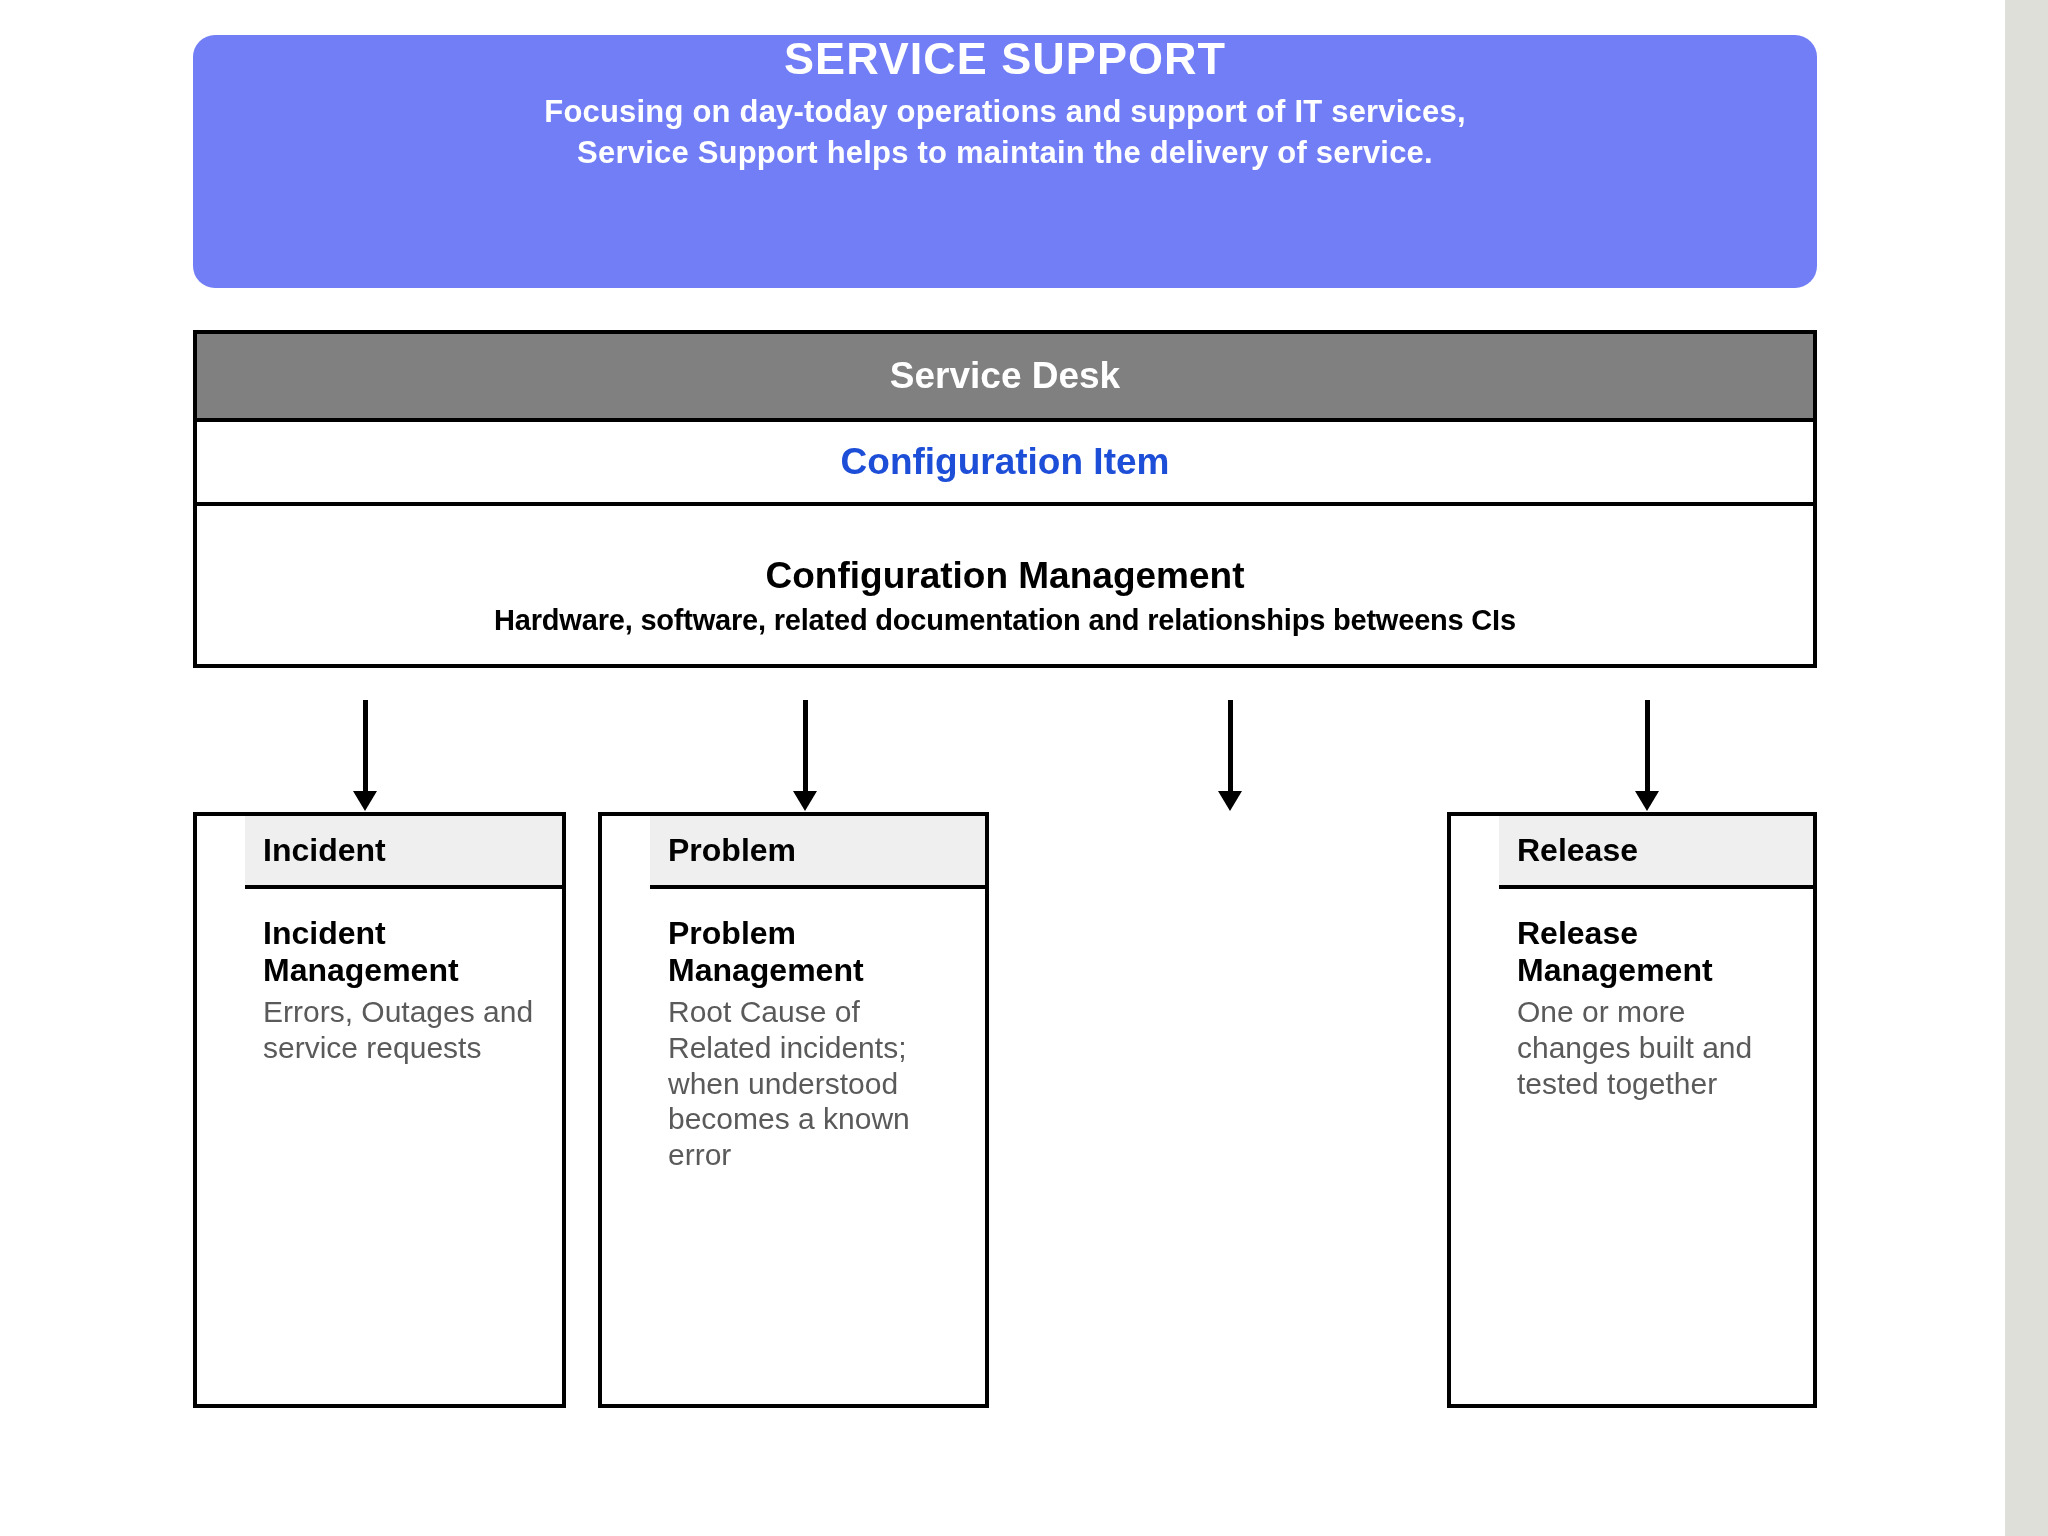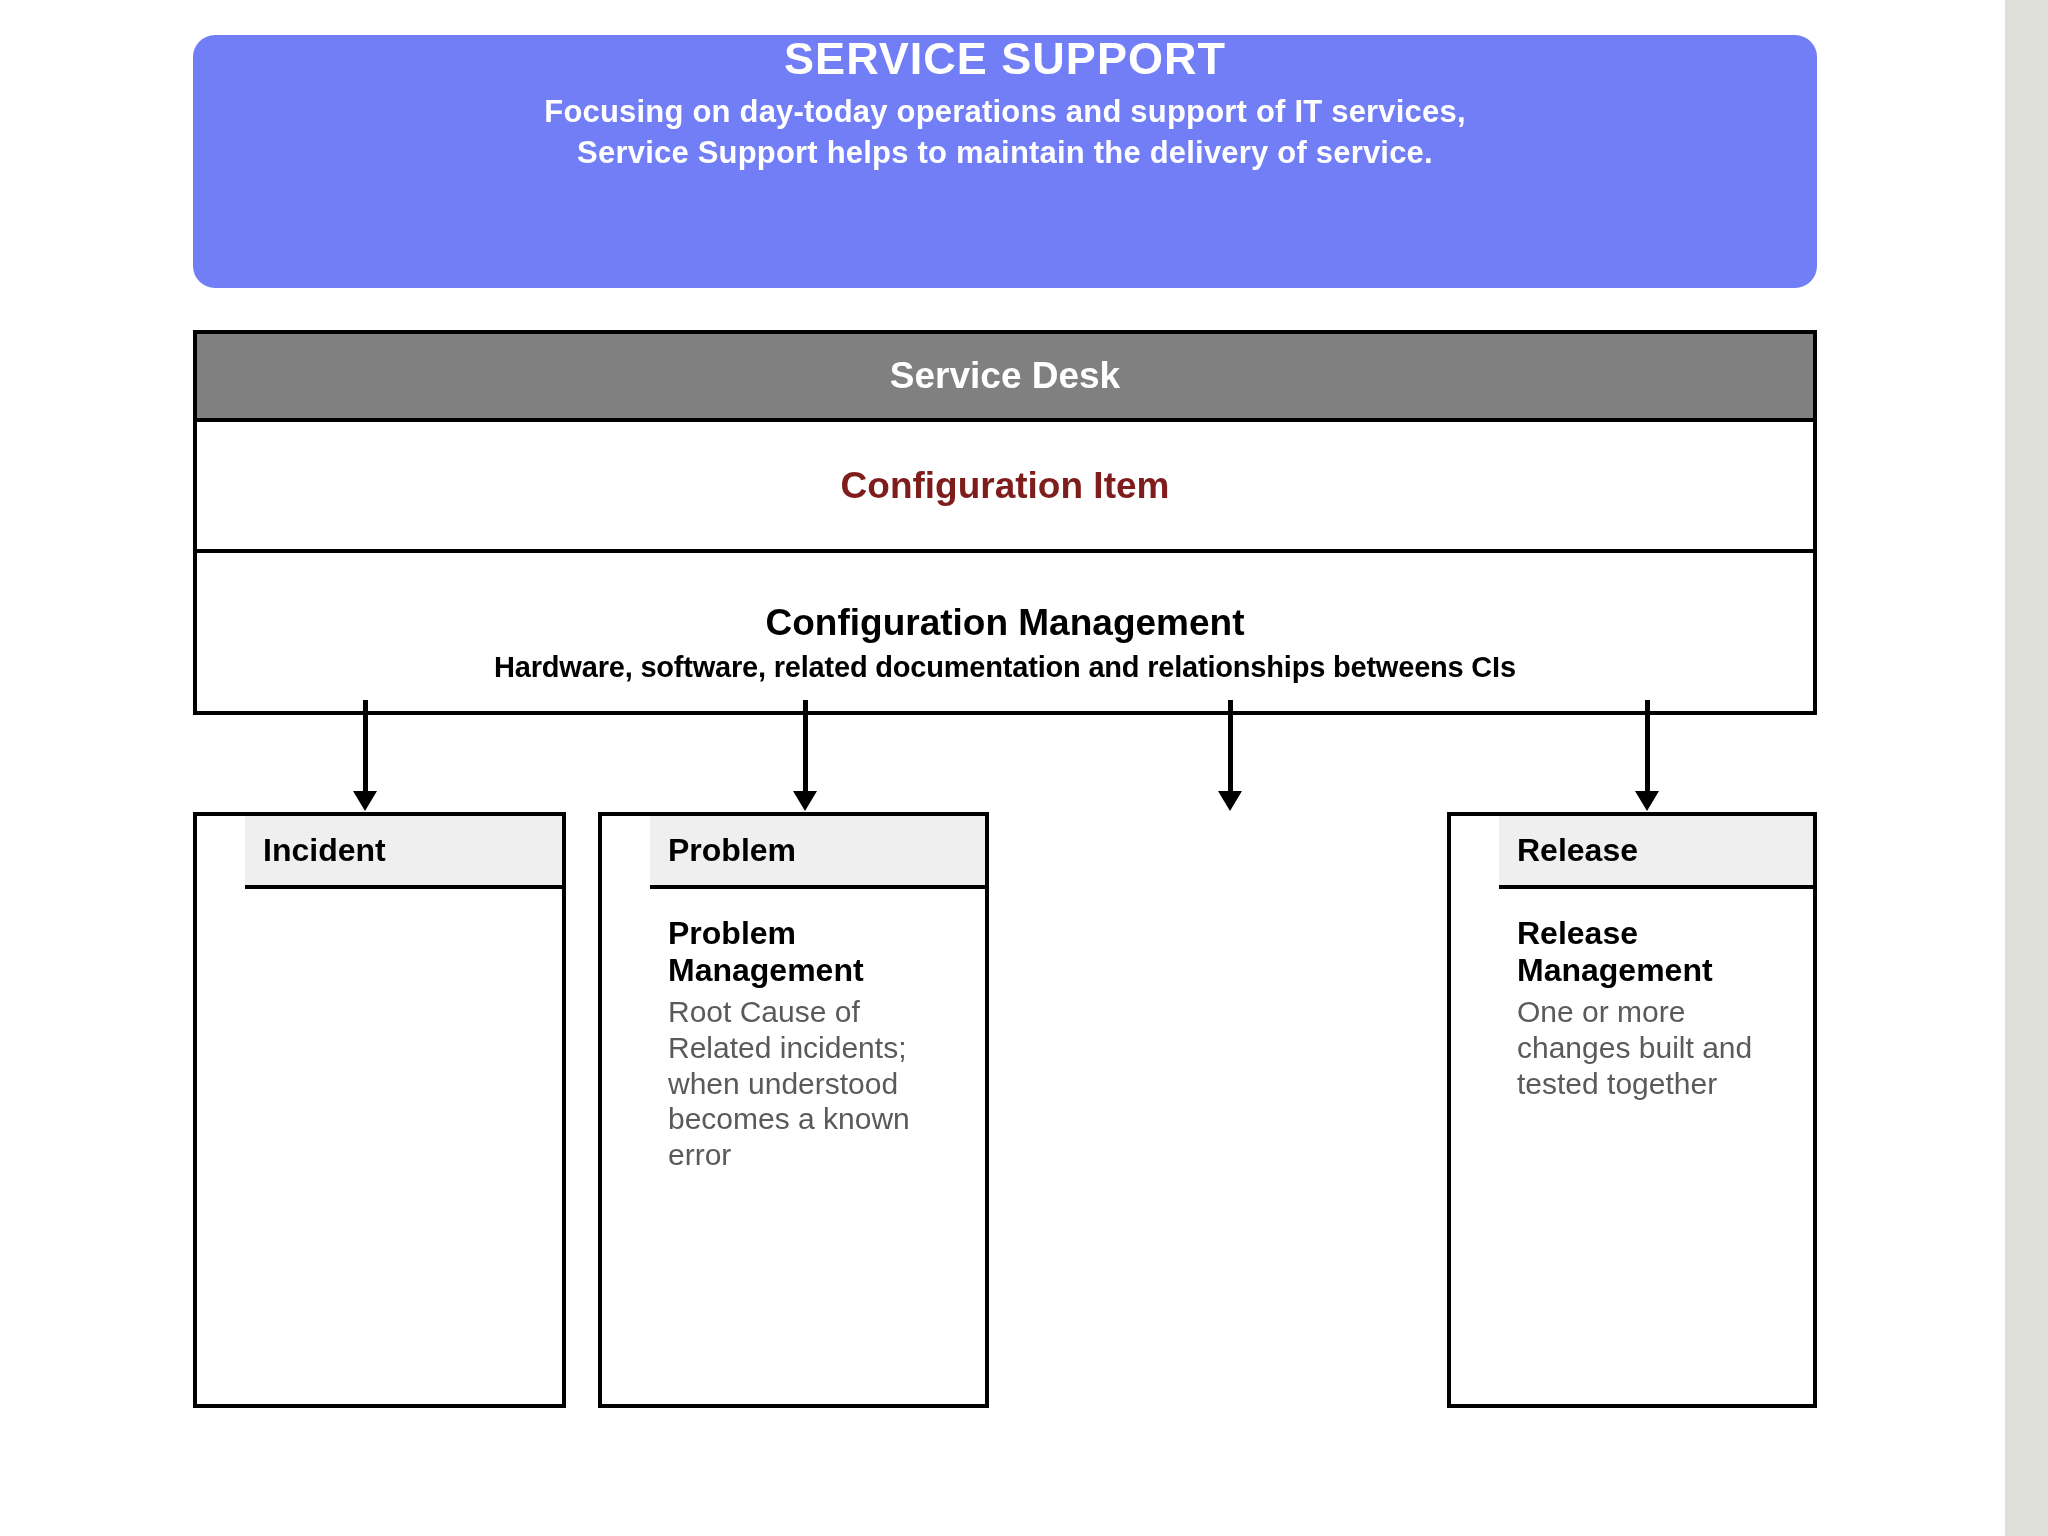--- a/index.html
+++ b/index.html
@@ -86,23 +86,23 @@
   }
   .row-service-desk {
     height: 88px;
     background: #808080;
     color: #ffffff;
     border-bottom: 4px solid #000000;
     font-size: 37px;
     font-weight: bold;
   }
   .row-config-item {
-    height: 131px;
-    background: #ffffff;
-    color: #7f1d1d;
+    height: 84px;
+    background: #ffffff;
+    color: #1d4ed8;
     border-bottom: 4px solid #000000;
     font-size: 37px;
     font-weight: bold;
   }
   .row-config-mgmt {
     height: 158px;
     background: #ffffff;
     color: #000000;
     padding-top: 22px;
   }
@@ -211,20 +211,24 @@
   <div class="connector" style="left:1228px; top:700px; height:94px;"></div>
   <div class="arrowhead" style="left:1218px; top:791px;"></div>
 
   <div class="connector" style="left:1645px; top:700px; height:94px;"></div>
   <div class="arrowhead" style="left:1635px; top:791px;"></div>
 
   <div class="column" style="left:193px; width:373px;">
     <div class="col-header">
       <span>Incident</span>
     </div>
+    <div class="col-body">
+      <div class="col-title">Incident Management</div>
+      <div class="col-desc">Errors, Outages and service requests</div>
+    </div>
   </div>
 
   <div class="column" style="left:598px; width:391px;justify-content:space-between;">
     <div class="col-header">
       <span>Problem</span>
     </div>
     <div class="col-body">
       <div class="col-title">Problem Management</div>
       <div class="col-desc">Root Cause of Related incidents; when understood becomes a known error</div>
     </div>

